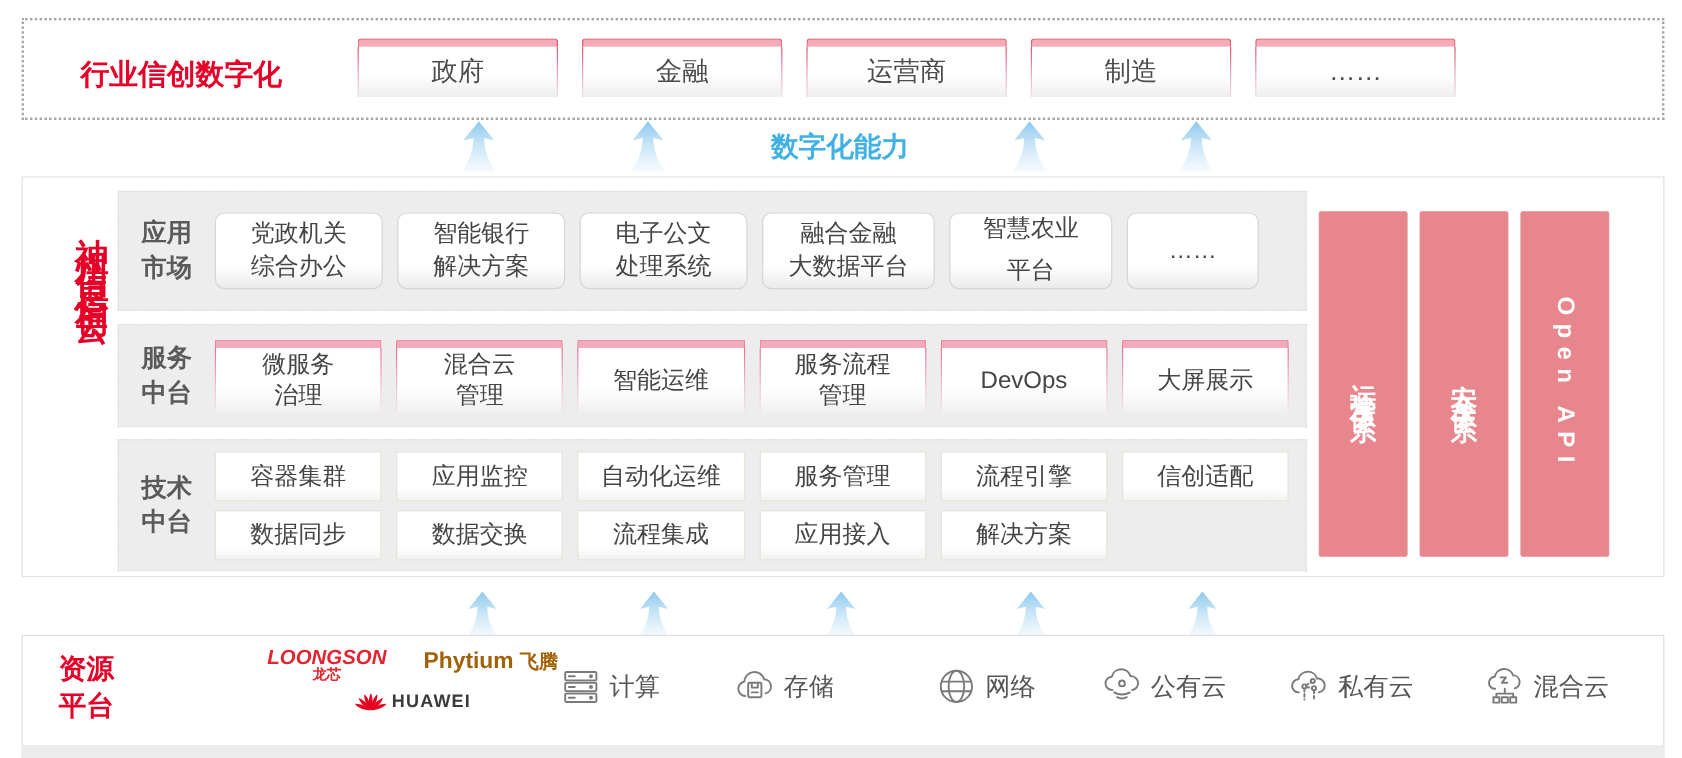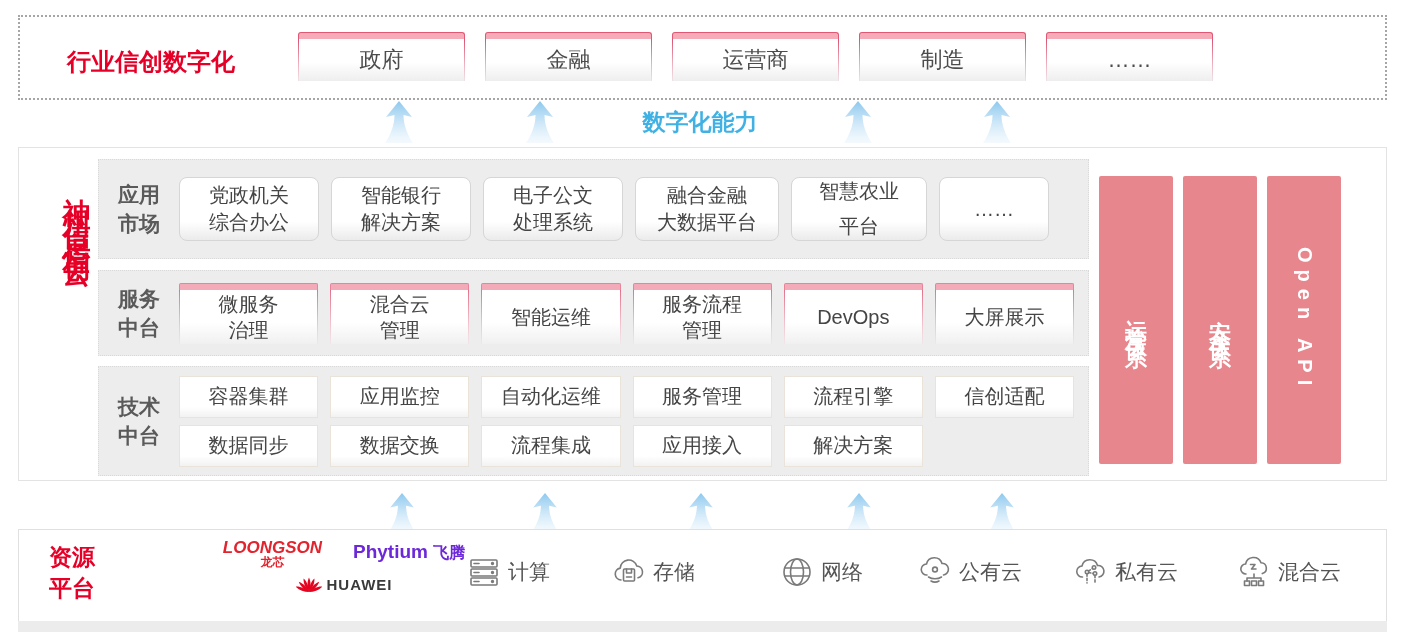--- a/index.html
+++ b/index.html
@@ -58,21 +58,21 @@
   .vbar.latin{font-size:20px;letter-spacing:7px;}
   
   .res-box{position:absolute;left:18px;top:529px;width:1369px;height:105px;
     border:1px solid #e0e0e0;box-sizing:border-box;background:#fff;}
   .res-label{position:absolute;left:30px;top:12px;font-size:23px;font-weight:bold;
     color:#e60027;line-height:31px;}
   .vendors{position:absolute;left:185px;top:9px;width:280px;text-align:center;}
   .vendor-row1{display:flex;justify-content:center;align-items:flex-start;gap:4px;}
   .loongson{color:#e2242e;font-weight:bold;font-style:italic;font-size:17px;line-height:17px;}
   .loongson-cn{display:block;font-size:12px;font-style:normal;line-height:13px;}
-  .phytium{color:#6d28d9;font-weight:bold;font-size:19px;padding-top:2px;margin-left:27px;}
+  .phytium{color:#a16207;font-weight:bold;font-size:19px;padding-top:2px;margin-left:27px;}
   .phytium-cn{font-size:16px;}
   .vendor-row2{display:flex;justify-content:center;align-items:center;gap:5px;margin-top:6px;}
   .huawei-txt{font-size:15px;font-weight:bold;color:#3a3a3a;letter-spacing:1px;}
   .res-item{position:absolute;top:24px;display:flex;align-items:center;gap:6px;}
   .res-item .lbl{font-size:21px;color:#555;}
   .res-icon{stroke:#7a7a7a;fill:none;stroke-width:1.6;stroke-linecap:round;stroke-linejoin:round;}
   .bottom-strip{position:absolute;left:18px;top:621px;width:1369px;height:11px;background:#ececec;}
   .hidden-defs{position:absolute;width:0;height:0;}
 </style>
 </head>

